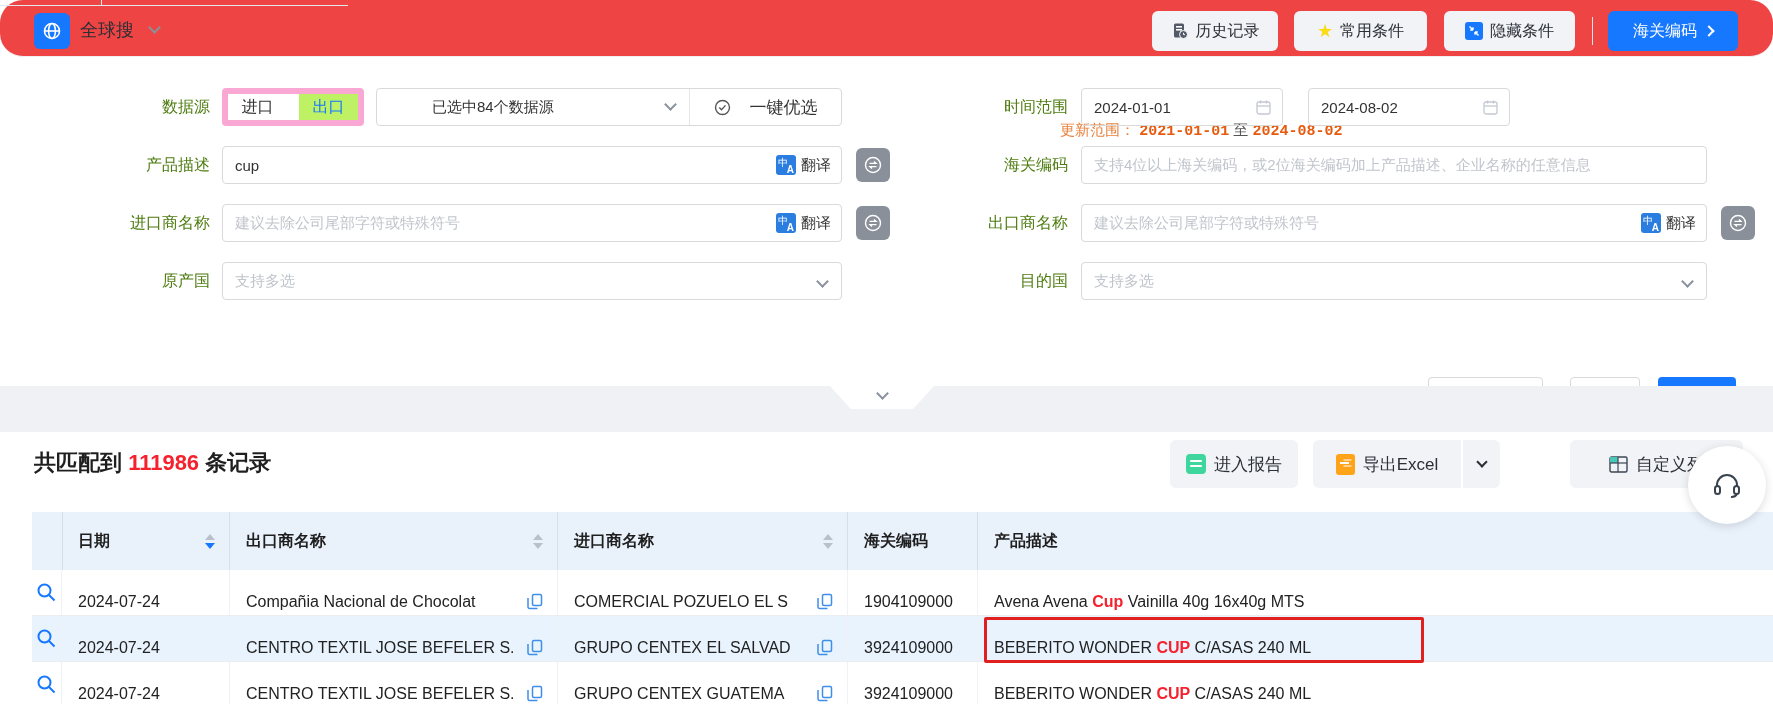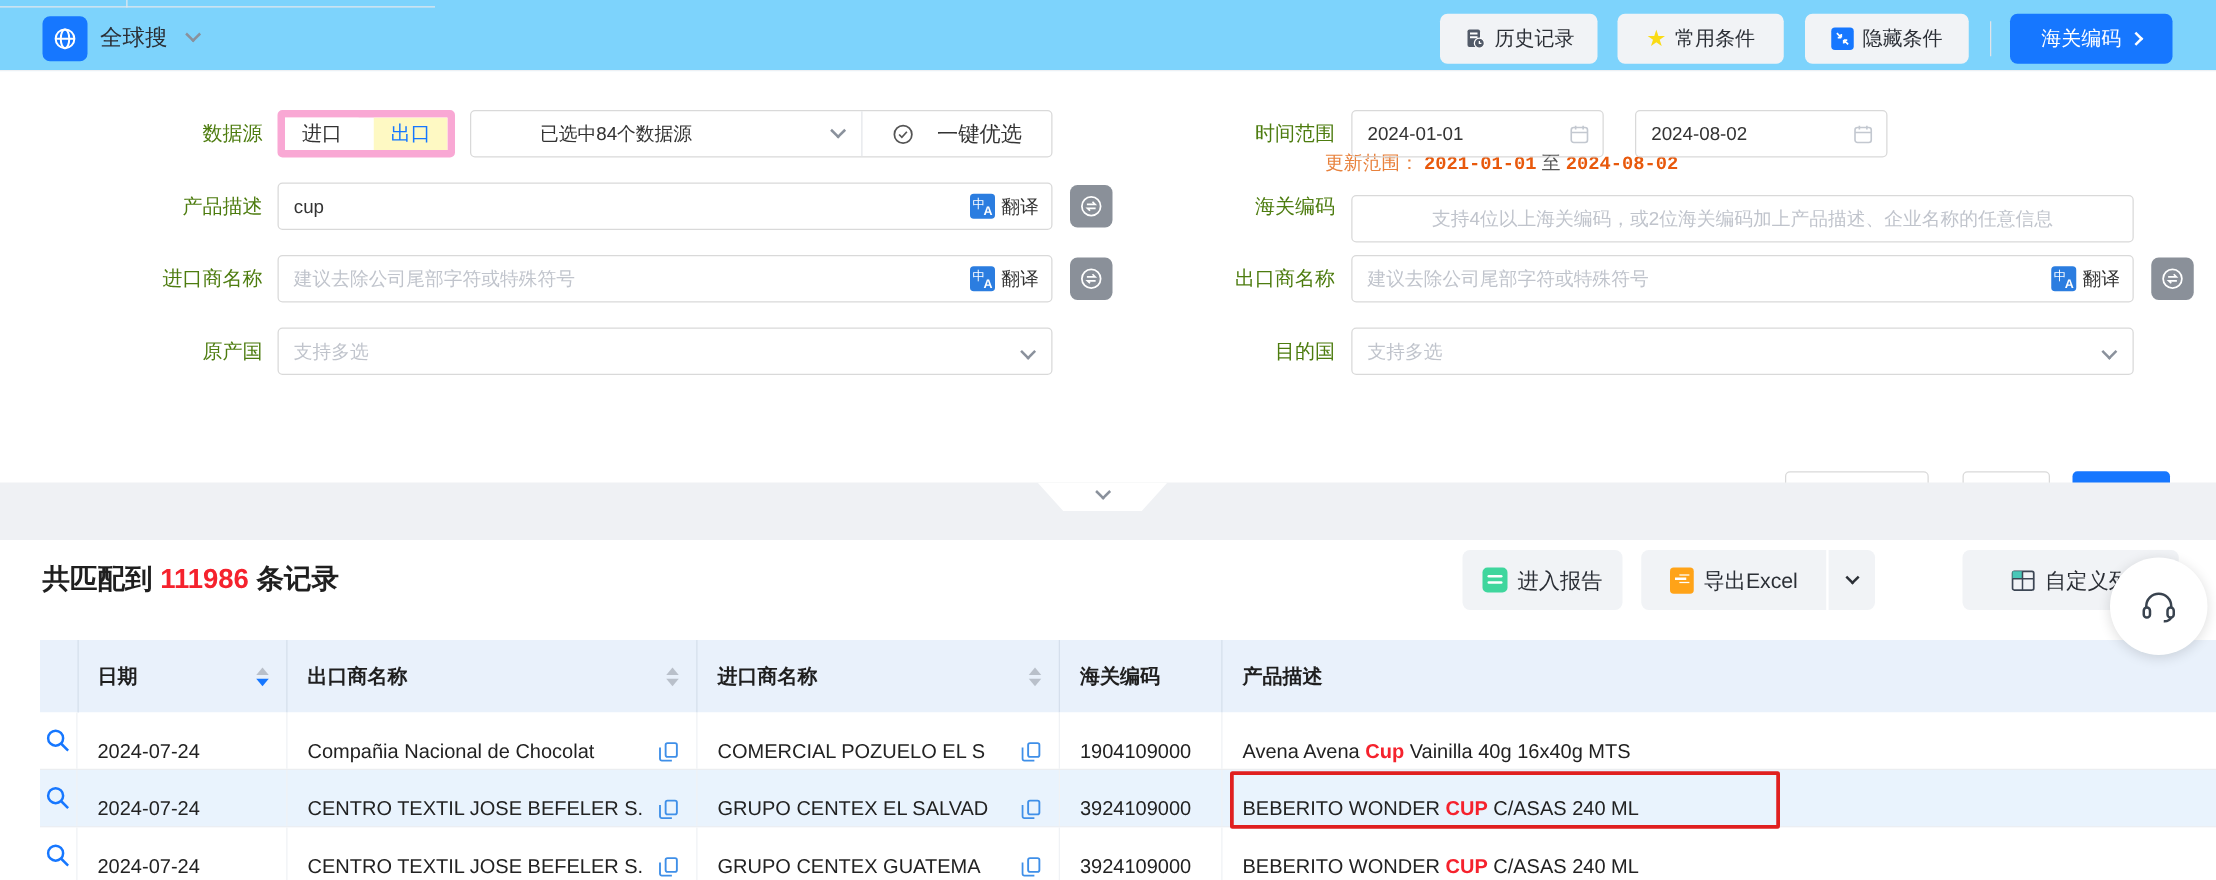--- a/index.html
+++ b/index.html
@@ -1,21 +1,21 @@
 <!DOCTYPE html>
 <html><head>
 <meta charset="utf-8">
 <style>
   * { margin:0; padding:0; box-sizing:border-box; }
   html,body { background:#fff; }
   body { font-family:"Liberation Sans","DejaVu Sans",sans-serif; color:#333; }
   .page { position:relative; width:1773px; height:704px; overflow:hidden; background:#fff; }
 
   
-  .topbar { position:absolute; left:0; top:0; width:1773px; height:57px; background:#7dd3fc; border-bottom:1px solid #eef0f3; }
+  .topbar { position:absolute; left:0; top:0; width:1773px; height:57px; background:#ef4444; border-bottom:1px solid #eef0f3;border-radius:23px; }
   .tab-edge { position:absolute; left:0; top:0; width:348px; height:6px; border-bottom:1px solid #e4e7eb; }
   .tab-sep { position:absolute; left:101px; top:0; width:1px; height:6px; background:#e4e7eb; }
   .logo { position:absolute; left:34px; top:13px; width:36px; height:36px; background:#1677ff; border-radius:6px; display:flex; align-items:center; justify-content:center; }
   .app-title { position:absolute; left:80px; top:18px; font-size:18px; font-weight:500; color:#2b2f36; }
   .chev { display:inline-block; width:9px; height:9px; border-right:2px solid #8a919c; border-bottom:2px solid #8a919c; transform:rotate(45deg); }
   .title-chev { position:absolute; left:150px; top:23px; }
   .top-btn { position:absolute; top:11px; height:40px; background:#f1f3f6; border-radius:6px; display:flex; align-items:center; justify-content:center; gap:7px; font-size:16px; color:#2b2f36; cursor:pointer; }
   .btn-history { left:1152px; width:126px; }
   .btn-fav { left:1294px; width:133px; }
   .btn-hide { left:1444px; width:131px; }
@@ -31,21 +31,21 @@
   .lab-l { left:30px; width:180px; }
   .lab-r { left:900px; width:168px; }
   .input { position:absolute; height:38px; border:1px solid #d9d9d9; border-radius:4px; background:#fff; display:flex; align-items:center; padding:0 12px; font-size:15px; color:#333; }
   .placeholder { color:#c0c4cc; }
   .inp-l { left:222px; width:620px; }
   .inp-r { left:1081px; width:626px; }
   .sel-chev { position:absolute; right:14px; top:14px; }
 
   .seg-group { position:absolute; left:222px; width:142px; height:38px; border:6px solid #f9a8d4; border-radius:4px; overflow:hidden; display:flex;gap:12px; }
   .seg { flex:1; display:flex; align-items:center; justify-content:center; font-size:16px; cursor:pointer; background:#fff; color:#333; }
-  .seg.active { background:#fef9c3; color:#1677ff; }
+  .seg.active { background:#bef264; color:#1677ff; }
   .src-group { position:absolute; left:376px; width:466px; height:38px; border:1px solid #d9d9d9; border-radius:4px; display:flex;padding-left:41px; }
   .src-select { flex:1; position:relative; display:flex; align-items:center; padding:0 34px 0 14px; font-size:15px; color:#333; cursor:pointer; }
   .src-opt { width:152px; border-left:1px solid #e3e6ea; display:flex; align-items:center; justify-content:center; gap:19px; font-size:17px; color:#333; cursor:pointer; }
 
   .trans-btn { position:absolute; right:10px; display:flex; align-items:center; gap:5px; cursor:pointer; font-size:15px; color:#333; }
   .trans-ico { position:relative; width:20px; height:20px; background:#2b7de0; border-radius:3px; }
   .trans-ico .zh { position:absolute; left:2px; top:1px; color:#fff; font-size:10px; }
   .trans-ico .en { position:absolute; right:2px; bottom:0px; color:#fff; font-size:10px; font-weight:700; }
   .swap-btn { position:absolute; width:34px; height:34px; background:#8a9099; border-radius:6px; display:flex; align-items:center; justify-content:center; cursor:pointer; }
 
@@ -251,21 +251,21 @@
           <line x1="11.5" y1="1.5" x2="11.5" y2="4.5"></line>
           <line x1="2" y1="7" x2="15" y2="7"></line>
       </svg>
     </div>
     <div class="quick-opt">
       <span class="cmd-ico">⌘</span>
       <span class="link-blue">快捷选项</span>
     </div>
 
     <div class="frow-label lab-r" style="top:98px;">海关编码</div>
-    <div class="input inp-r" style="top:99px;justify-content:center;">
+    <div class="input inp-r" style="top:89px;">
       <span class="placeholder">支持4位以上海关编码，或2位海关编码加上产品描述、企业名称的任意信息</span>
     </div>
 
     <div class="frow-label lab-r" style="top:156px;">出口商名称</div>
     <div class="input inp-r" style="top:147px;">
       <span class="placeholder">建议去除公司尾部字符或特殊符号</span>
       <span class="trans-btn">
         <span class="trans-ico">
             <span class="zh">中</span>
             <span class="en">A</span>

